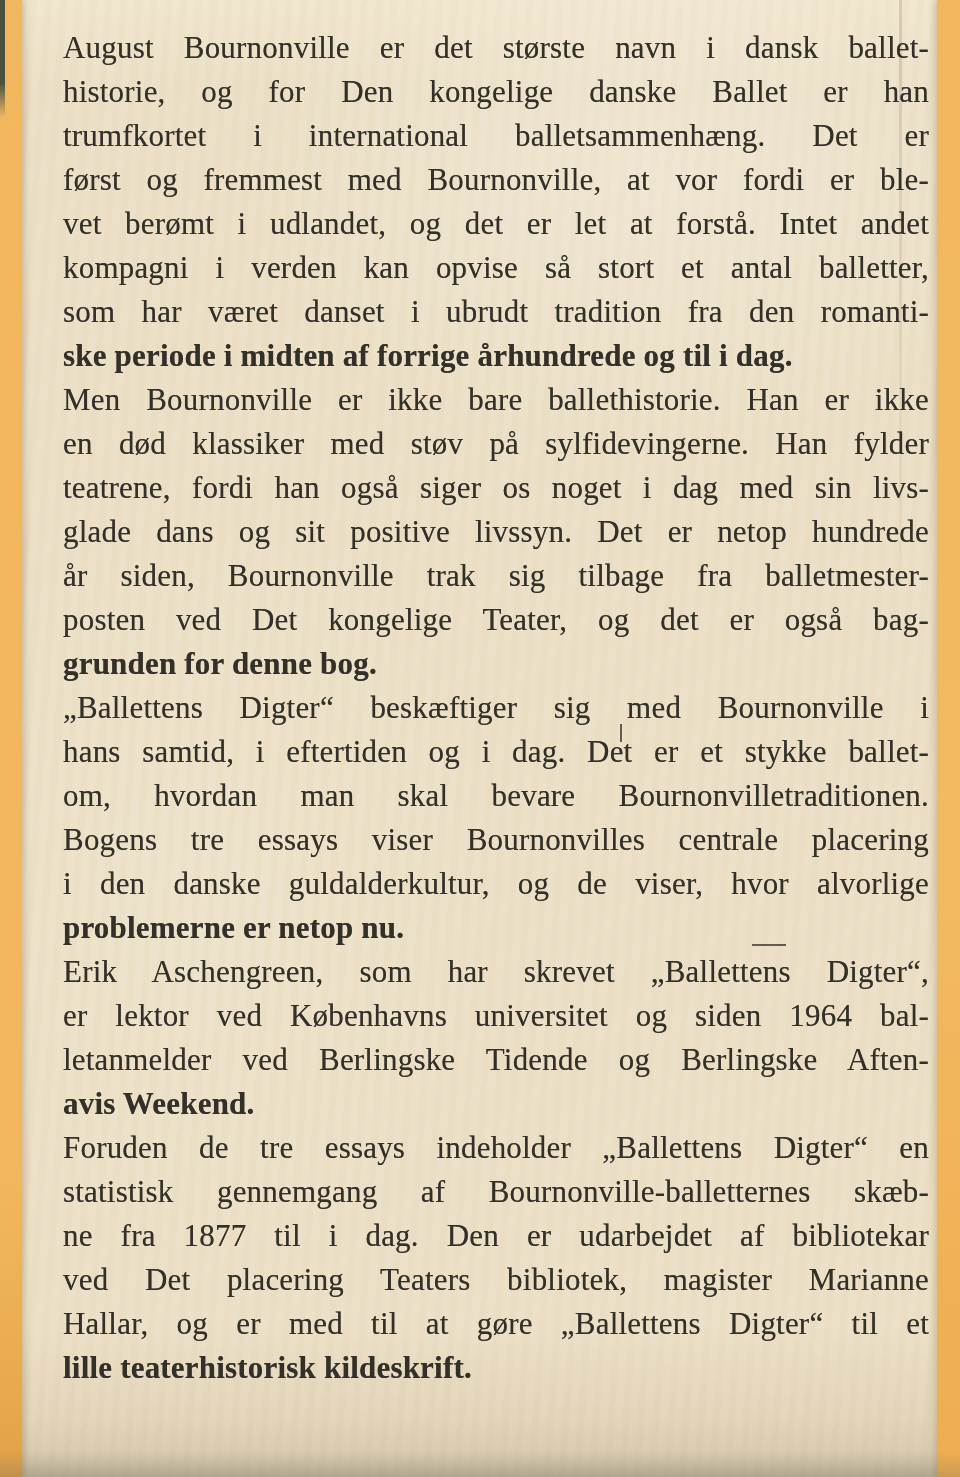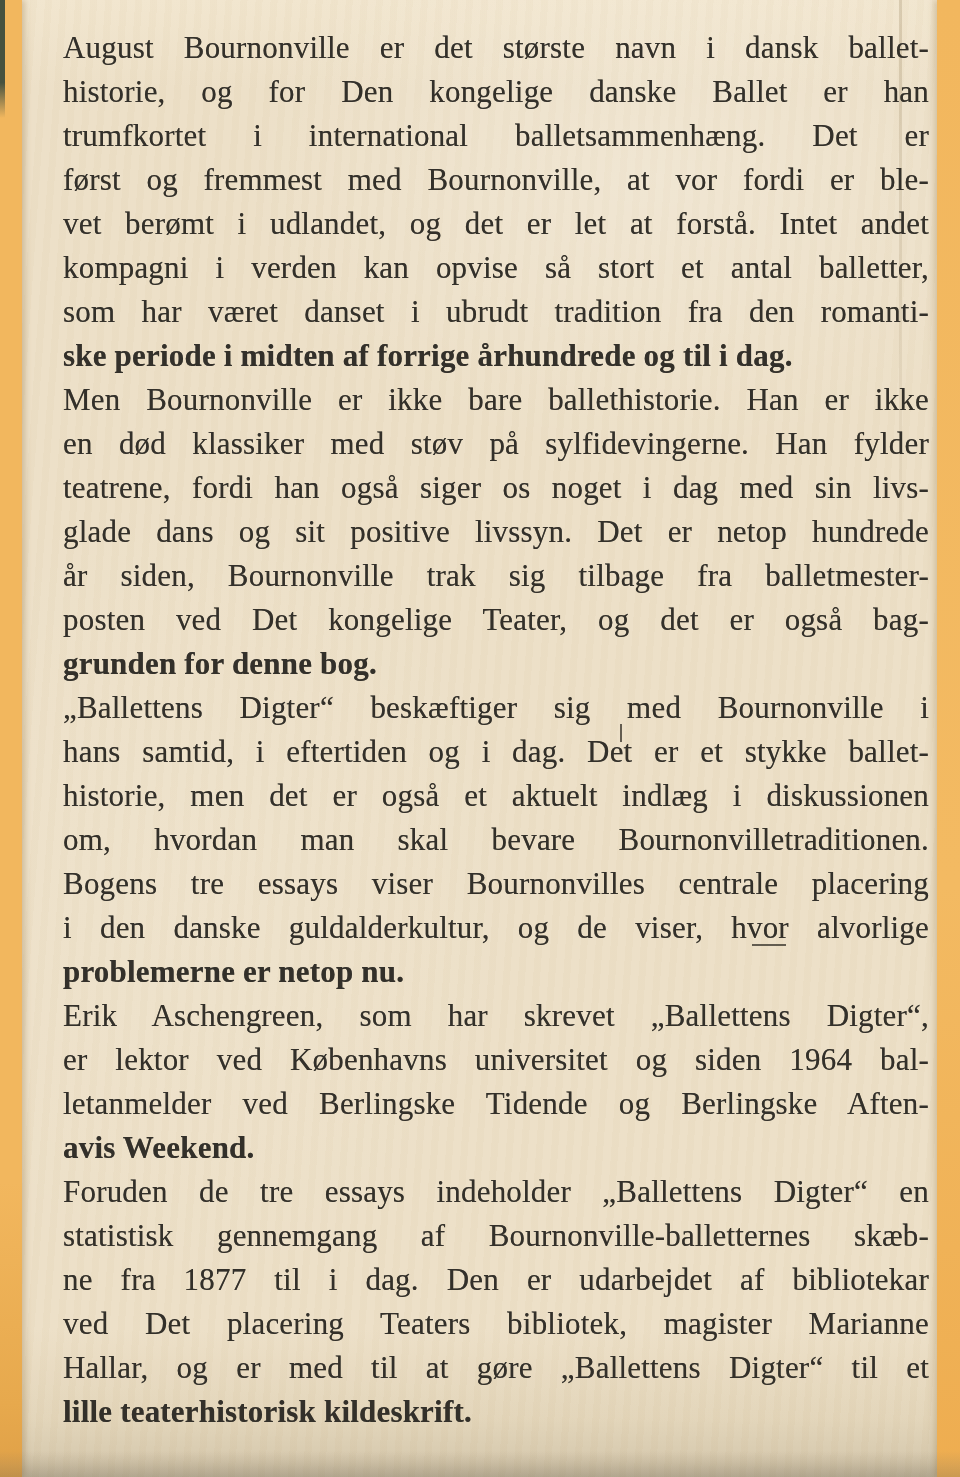--- a/index.html
+++ b/index.html
@@ -86,21 +86,20 @@
       <div class="line last">ske periode i midten af forrige århundrede og til i dag.</div>
       <div class="line">Men Bournonville er ikke bare ballethistorie. Han er ikke</div>
       <div class="line">en død klassiker med støv på sylfidevingerne. Han fylder</div>
       <div class="line">teatrene, fordi han også siger os noget i dag med sin livs-</div>
       <div class="line">glade dans og sit positive livssyn. Det er netop hundrede</div>
       <div class="line">år siden, Bournonville trak sig tilbage fra balletmester-</div>
       <div class="line">posten ved Det kongelige Teater, og det er også bag-</div>
       <div class="line last">grunden for denne bog.</div>
       <div class="line">„Ballettens Digter“ beskæftiger sig med Bournonville i</div>
       <div class="line">hans samtid, i eftertiden og i dag. Det er et stykke ballet-</div>
-      <div class="line">historie, men det er også et aktuelt indlæg i diskussionen</div>
       <div class="line">om, hvordan man skal bevare Bournonvilletraditionen.</div>
       <div class="line">Bogens tre essays viser Bournonvilles centrale placering</div>
       <div class="line">i den danske guldalderkultur, og de viser, hvor alvorlige</div>
       <div class="line last">problemerne er netop nu.</div>
       <div class="line">Erik Aschengreen, som har skrevet „Ballettens Digter“,</div>
       <div class="line">er lektor ved Københavns universitet og siden 1964 bal-</div>
       <div class="line">letanmelder ved Berlingske Tidende og Berlingske Aften-</div>
       <div class="line last">avis Weekend.</div>
       <div class="line">Foruden de tre essays indeholder „Ballettens Digter“ en</div>
       <div class="line">statistisk gennemgang af Bournonville-balletternes skæb-</div>

